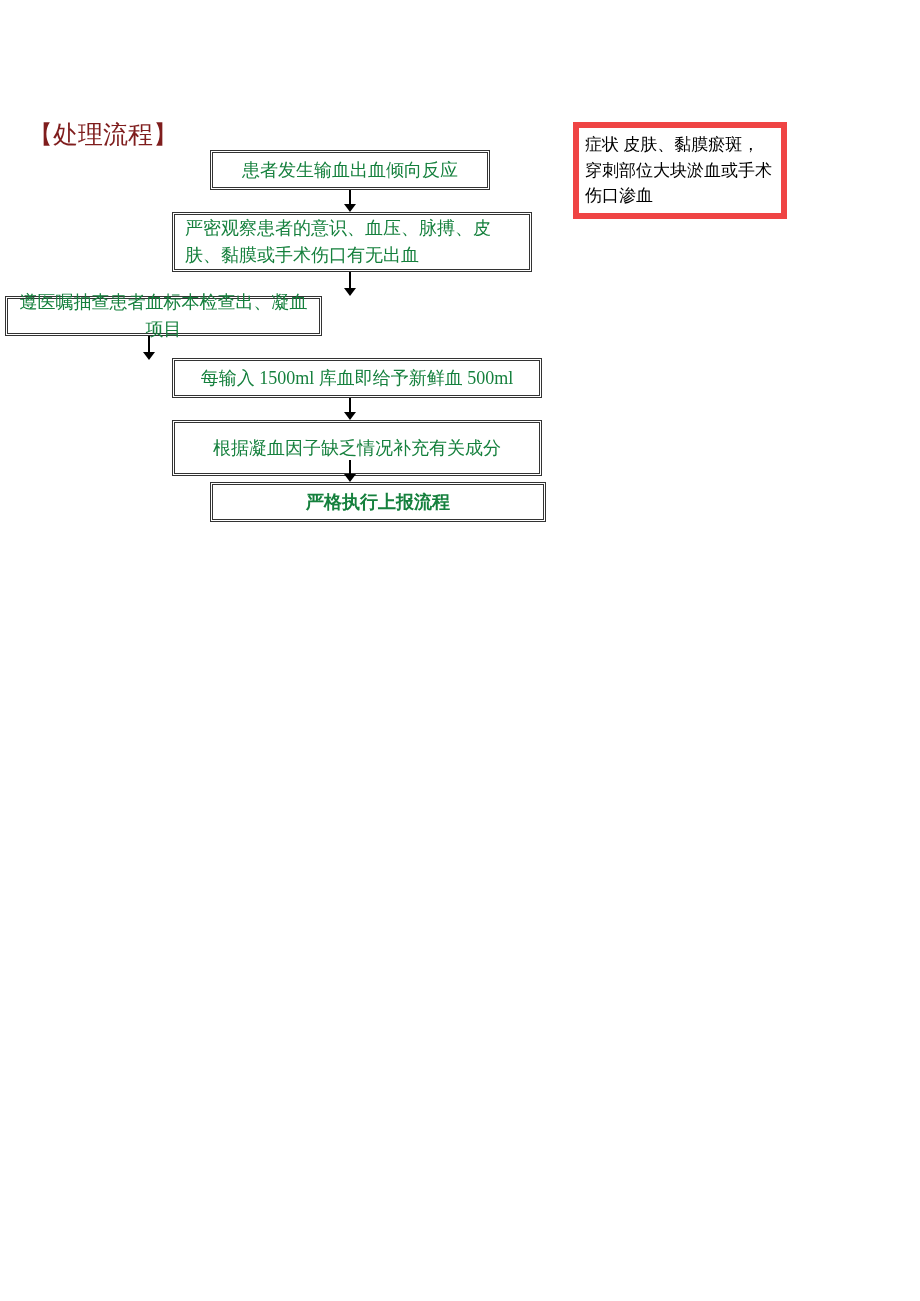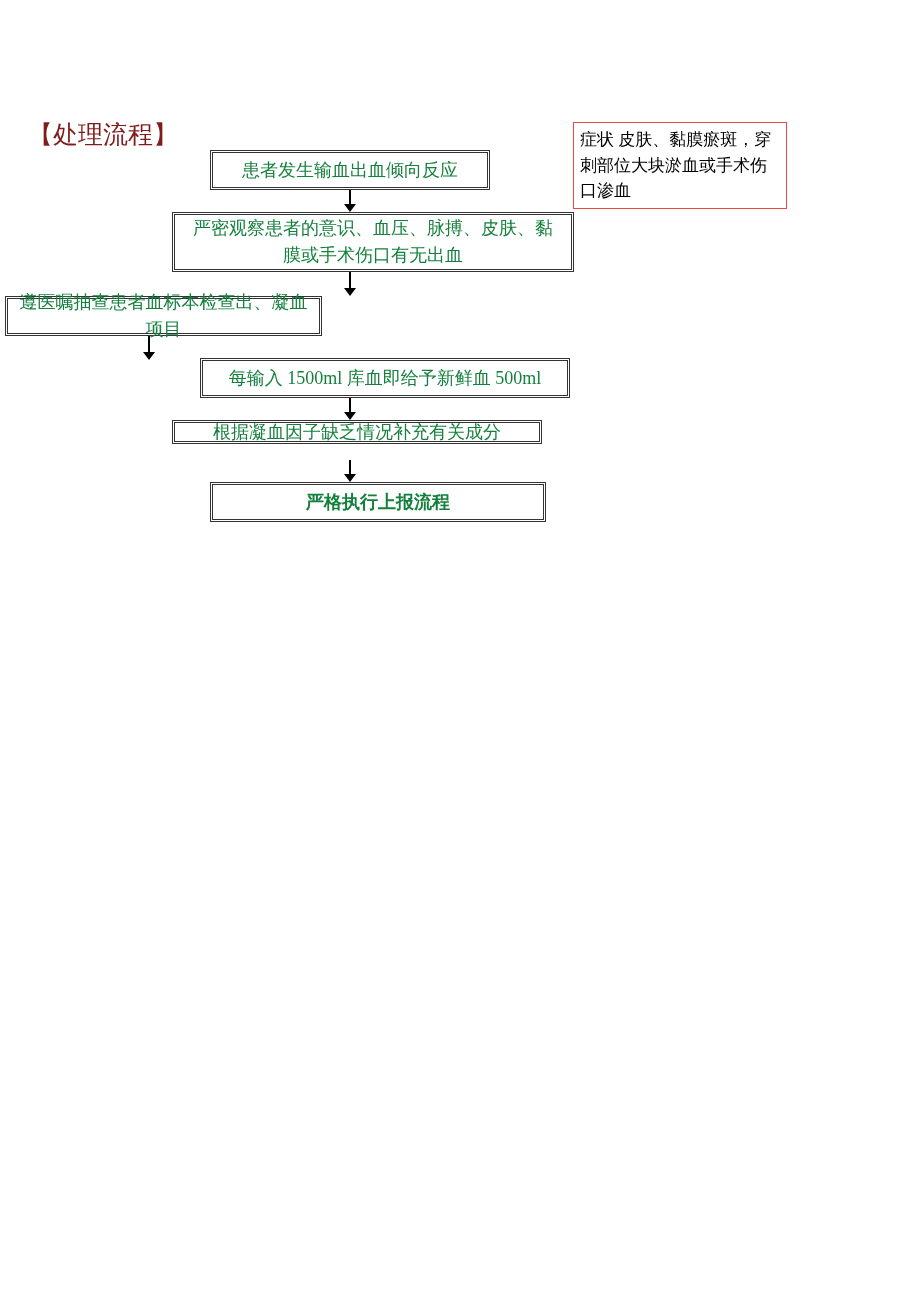--- a/index.html
+++ b/index.html
@@ -31,59 +31,58 @@
       align-items: center;
       justify-content: center;
       font-size: 18px;
       color: #15803d;
       text-align: center;
       line-height: 1.5;
       padding: 6px 10px;
     }
     .box-side {
       position: absolute;
-      border: 1px solid #ef4444;
+      border: 6px solid #ef4444;
       background: #fff;
       font-size: 17px;
       color: #000;
       padding: 4px 6px;
       line-height: 1.5;
     }
     .box1 {
       top: 150px;
       left: 210px;
       width: 280px;
       height: 40px;
     }
     .box2 {
       top: 212px;
       left: 172px;
-      width: 402px;
+      width: 360px;
       height: 60px;
-      text-align: center;
+      text-align: left;
       justify-content: flex-start;
     }
     .box3 {
       top: 296px;
       left: 5px;
       width: 317px;
       height: 40px;
     }
     .box4 {
       top: 358px;
       left: 172px;
       width: 370px;
       height: 40px;
-      margin-left: 28px;
     }
     .box5 {
       top: 420px;
       left: 172px;
       width: 370px;
-      height: 24px;
+      height: 56px;
     }
     .box6 {
       top: 482px;
       left: 210px;
       width: 336px;
       height: 40px;
       font-weight: bold;
     }
     .side-box {
       top: 122px;

